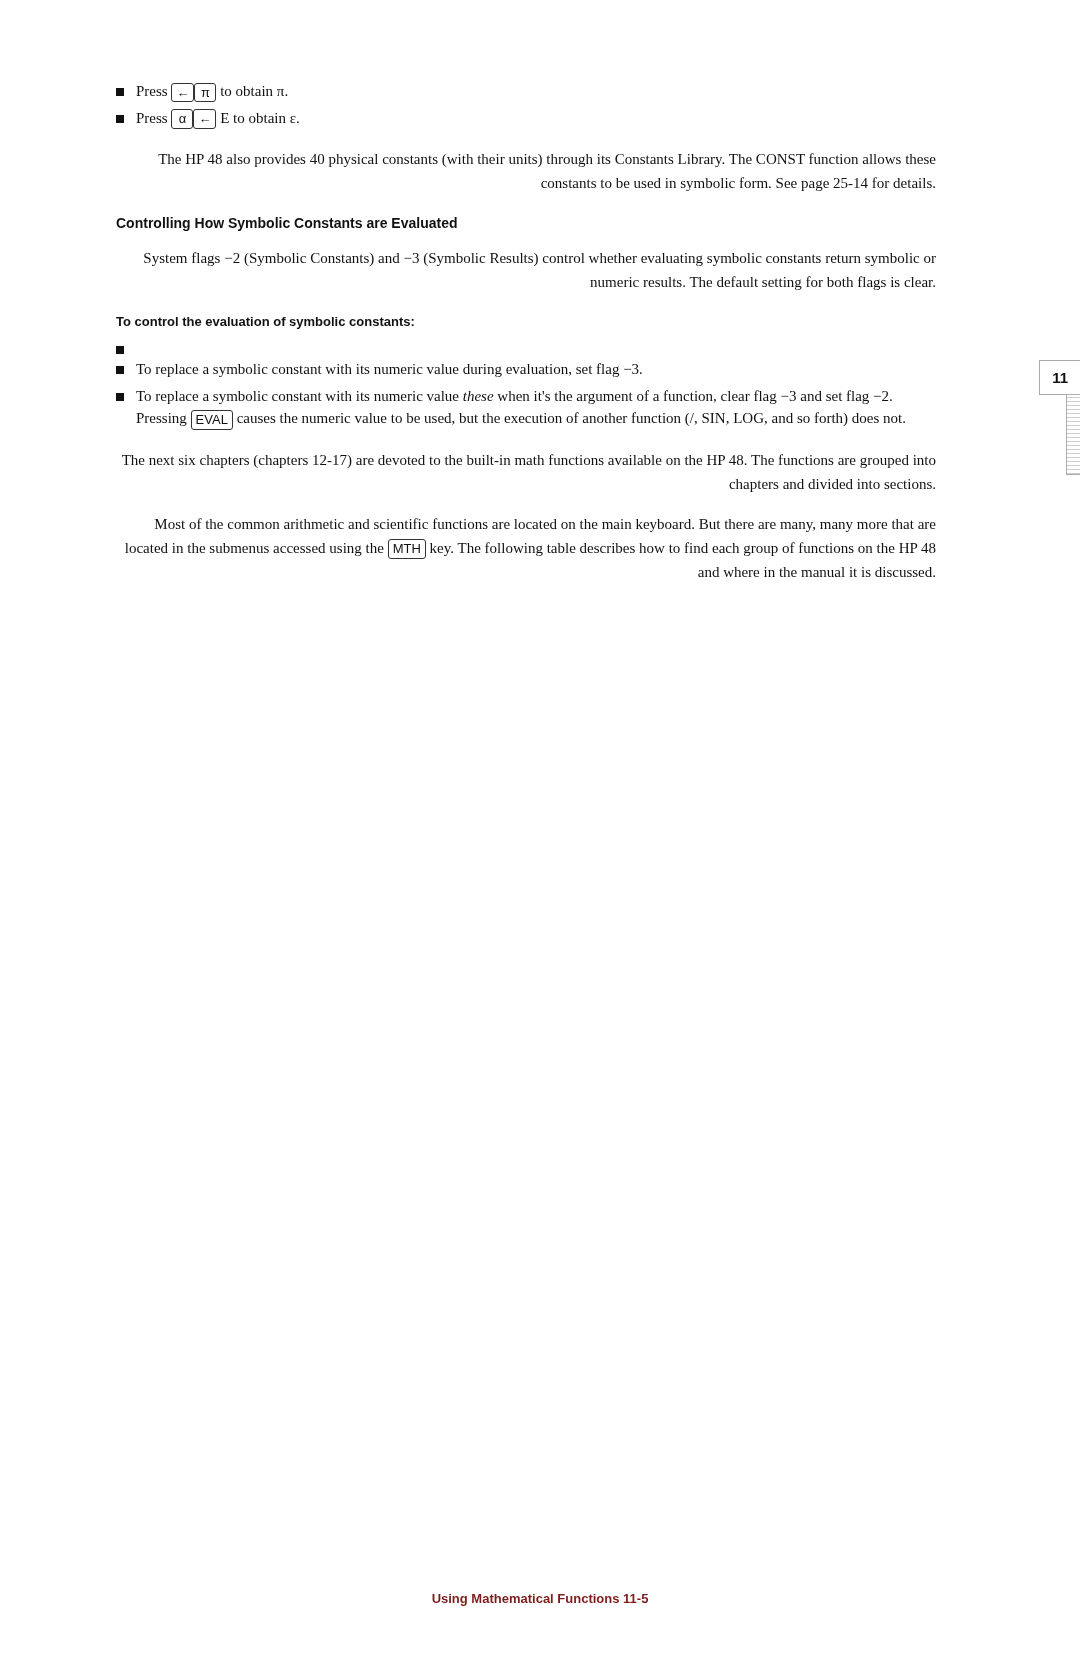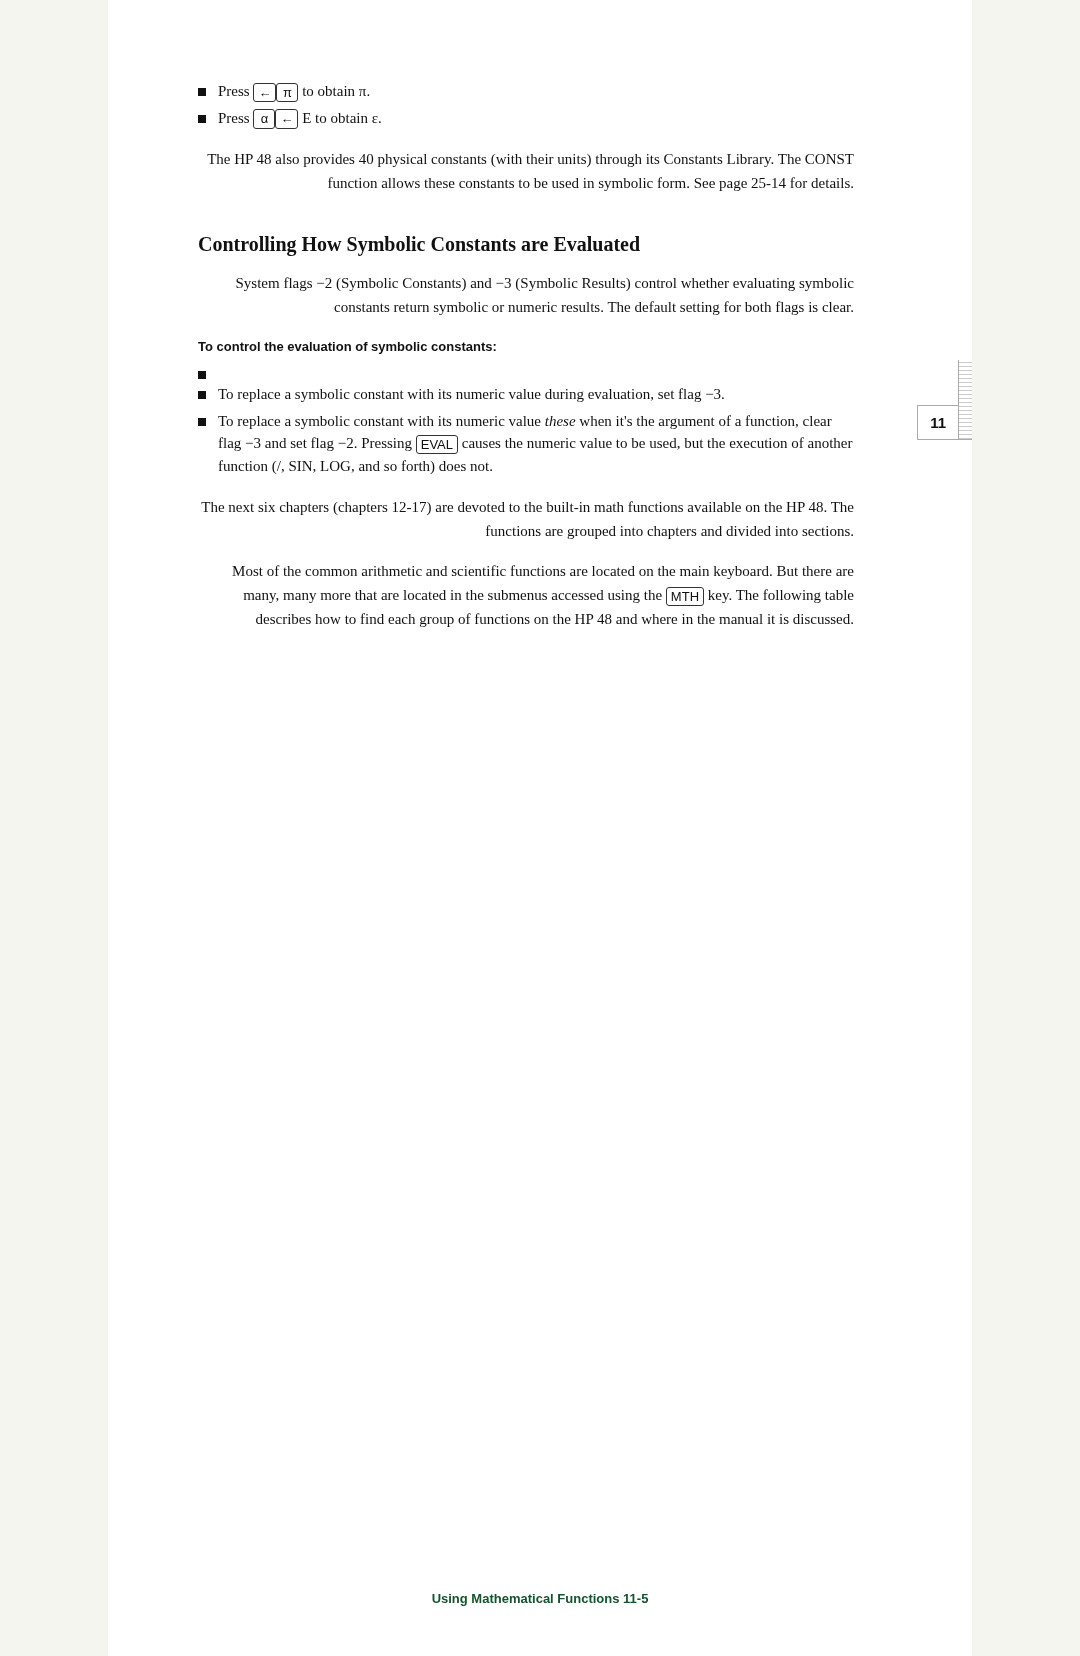--- a/index.html
+++ b/index.html
@@ -9,21 +9,21 @@
       font-family: 'Times New Roman', Times, serif;
       font-size: 15px;
       color: #111;
       display: flex;
       justify-content: center;
       align-items: flex-start;
       min-height: 100vh;
     }
 
     .page {
-      width: 864px;
+      width: 1080px;
       min-height: 1656px;
       background: #fff;
       position: relative;
       padding: 80px 118px 80px 90px;
     }
 
     .content-area {
       max-width: 820px;
       margin: 0 auto;
     }
@@ -72,24 +72,24 @@
     }
 
     .paragraph {
       margin-bottom: 16px;
       font-size: 15px;
       line-height: 1.6;
       text-align: right;
     }
 
     h2 {
-      font-size: 20px;
+      font-size: 14px;
       font-weight: bold;
-      font-family: Liberation Serif, serif;
-      margin: 36px 0 14px 0;
+      font-family: Liberation Sans, sans-serif;
+      margin: 19px 0 14px 0;
       line-height: 1.3;
     }
 
     h3 {
       font-size: 13px;
       font-weight: bold;
       font-family: Arial, Helvetica, sans-serif;
       margin: 20px 0 12px 0;
     }
 
@@ -97,21 +97,21 @@
       position: absolute;
       bottom: 50px;
       left: 0;
       right: 0;
       display: flex;
       justify-content: center;
       align-items: center;
       font-family: Arial, Helvetica, sans-serif;
       font-size: 13px;
       font-weight: bold;
-      color: #14532d;
+      color: #7f1d1d;
       padding: 0 90px;
     }
 
     .footer-text {
       text-align: center;
     }
   </style>
 </head>
 <body>
 
@@ -163,21 +163,21 @@
 
     </ul>
 
 
     <p class="paragraph">The next six chapters (chapters 12-17) are devoted to the built-in math functions available on the HP 48. The functions are grouped into chapters and divided into sections.</p>
 
     <p class="paragraph">Most of the common arithmetic and scientific functions are located on the main keyboard. But there are many, many more that are located in the submenus accessed using the <span class="key">MTH</span> key. The following table describes how to find each group of functions on the HP 48 and where in the manual it is discussed.</p>
 
   </div>
 
-  <div style="position: absolute; right: 0; top: 360px; display: flex; flex-direction: row; align-items: flex-end;">
+  <div style="position: absolute; right: 0; top: 360px; display: flex; flex-direction: column; align-items: flex-end;">
     <div style="background: #fff; border: 1.5px solid #aaa; border-right: none; padding: 8px 12px; font-size: 15px; font-weight: bold; font-family: Arial, sans-serif;">11</div>
     <div style="width: 14px; height: 80px; background: repeating-linear-gradient(0deg, #ccc, #ccc 1px, #fff 1px, #fff 4px); border: 1px solid #aaa; border-right: none; border-top: none;"></div>
   </div>
 
   <div class="footer">
     <span class="footer-text">Using Mathematical Functions  11-5</span>
   </div>
 
 </div>
 

